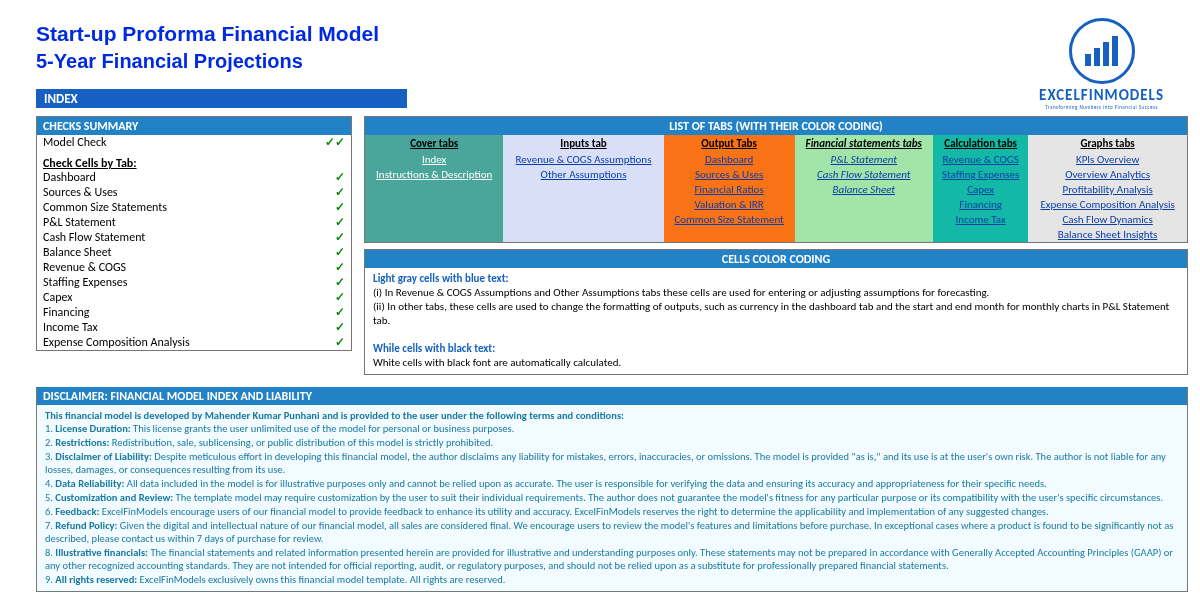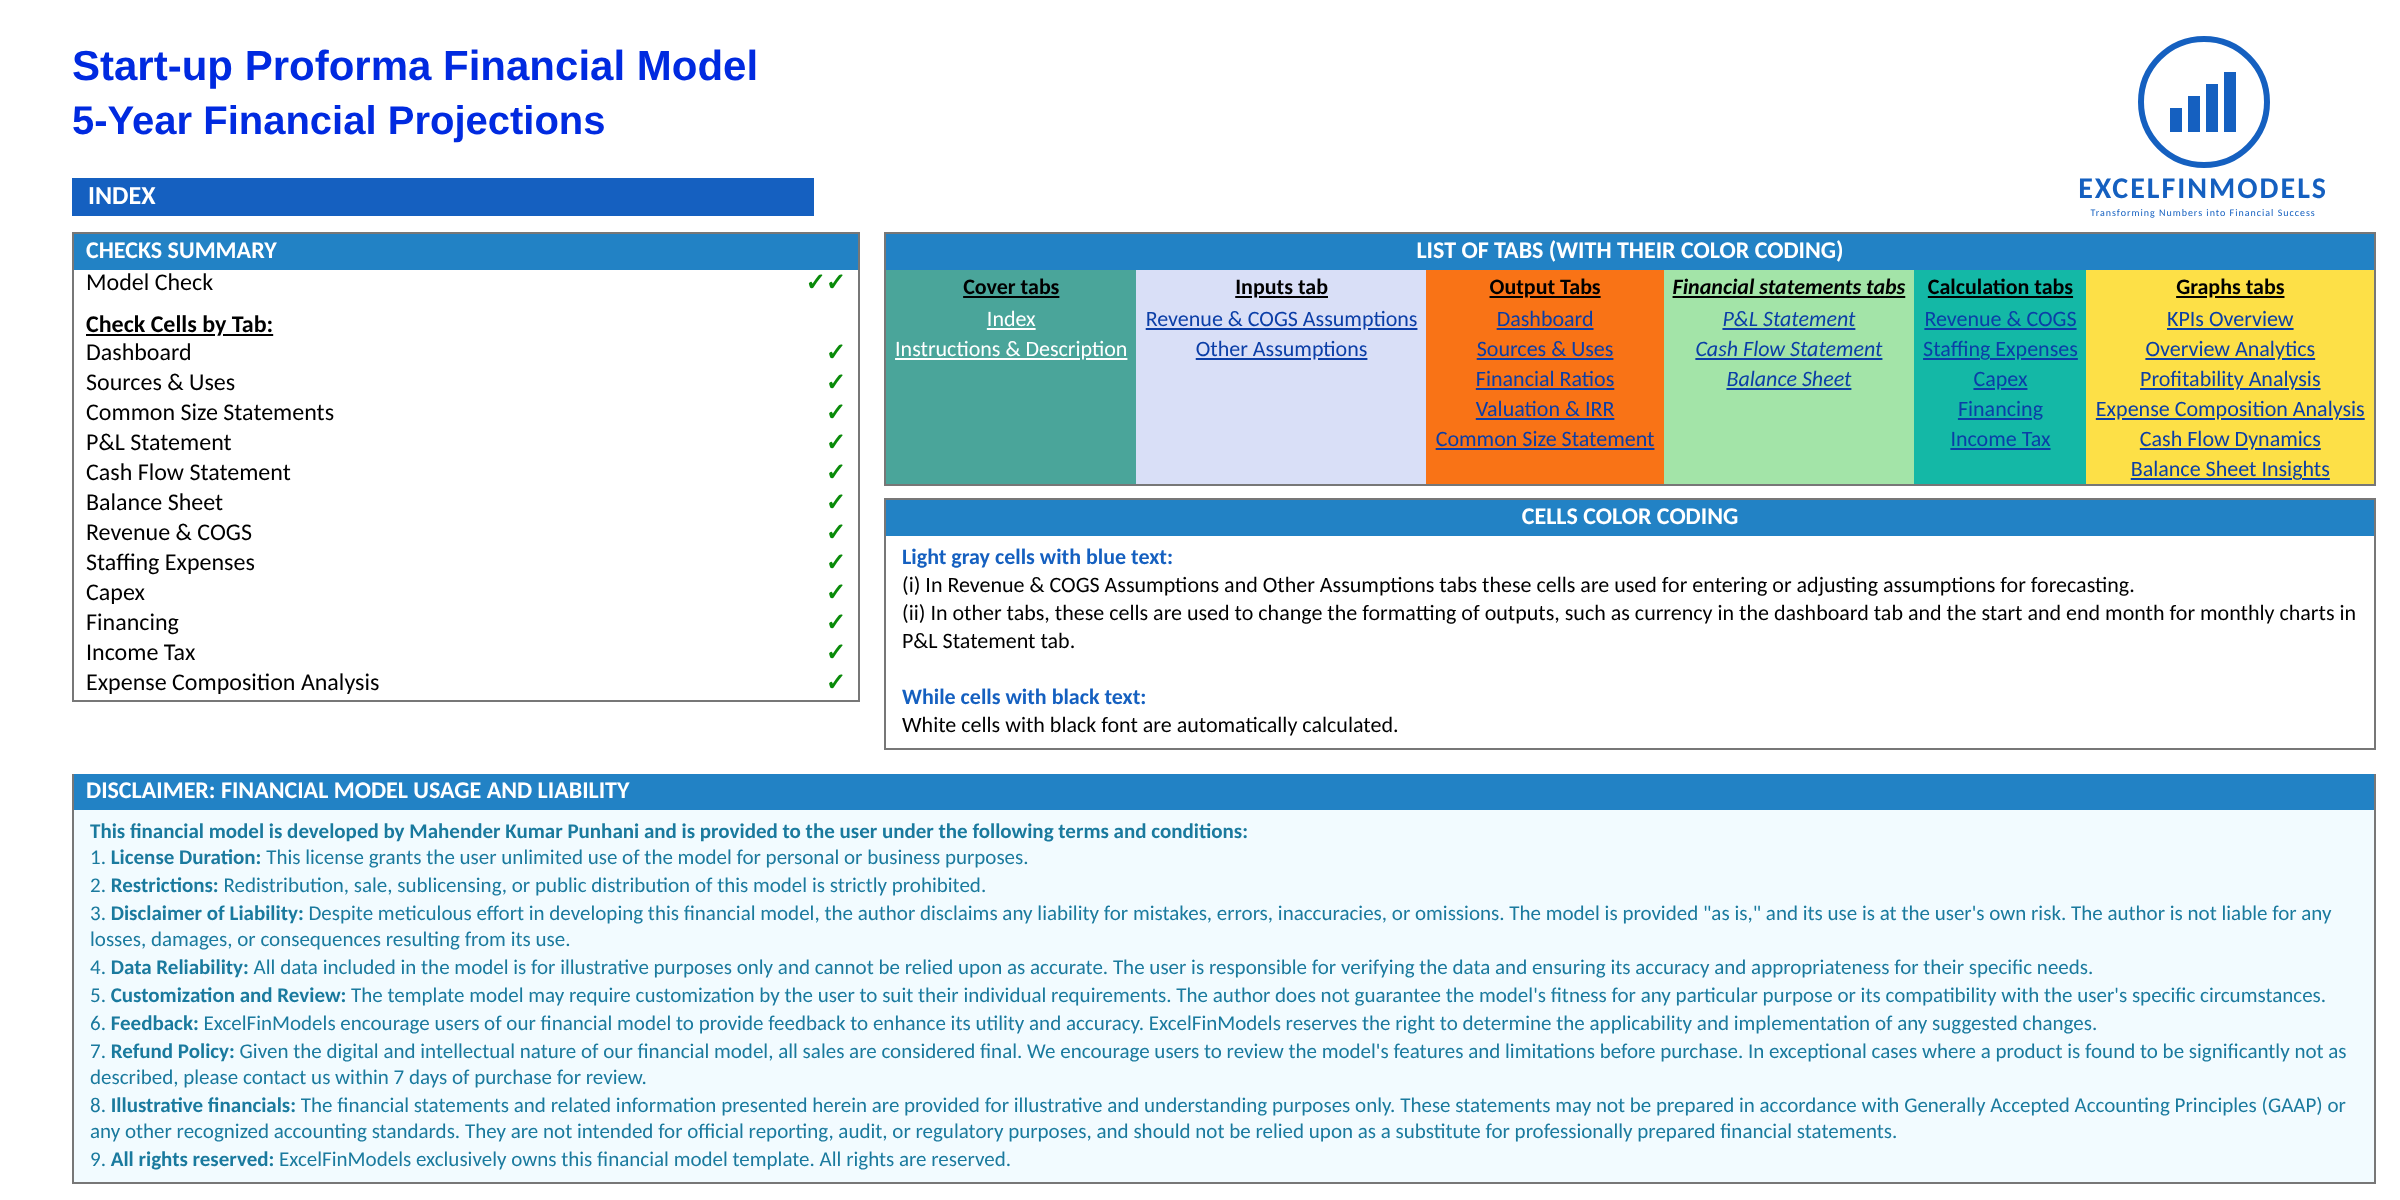--- a/index.html
+++ b/index.html
@@ -9,37 +9,37 @@
   .header h2 { font-size:20px; font-weight:bold; }
   .header h3 { font-size:19px; font-weight:bold; }
   .logo { position:absolute; top:18px; right:36px; text-align:center; }
   .logo-icon { width:60px; height:60px; border:3px solid #1560c0; border-radius:50%; display:flex; align-items:center; justify-content:center; margin:0 auto 2px; }
   .logo-bars { display:flex; align-items:flex-end; gap:3px; height:30px; }
   .logo-bars span { width:6px; background:#1560c0; display:block; }
   .logo-name { color:#1560c0; font-weight:bold; font-size:15px; letter-spacing:1px; margin-top:2px; }
   .logo-tag { color:#1560c0; font-size:5px; letter-spacing:0.5px; }
   .index-bar { background:#1560c0; color:#fff; font-weight:bold; padding:2px 8px; margin:4px 0 8px 36px; width:355px; font-size:13px; }
   .grid { display:flex; gap:12px; padding:0 12px 0 36px; }
-  .left { width:394px; }
+  .left { width:316px; }
   .right { flex:1; }
   .box { border:1px solid #777; margin-bottom:6px; }
   .box-header { background:#2282c5; color:#fff; font-weight:bold; padding:2px 6px; font-size:12px; }
   .box-header.list { text-align:center; }
   .check-row { display:flex; justify-content:space-between; padding:0 6px; line-height:15px; }
   .chk { color:#0a8a0a; font-weight:bold; }
   .tab-title { text-decoration:underline; font-weight:bold; margin-top:6px; display:block; padding-left:6px; }
   table.tabs { width:100%; border-collapse:collapse; }
   table.tabs th { font-weight:bold; text-decoration:underline; padding:2px 4px; text-align:center; font-size:11px; }
   table.tabs td { text-align:center; padding:1px 4px; font-size:11px; }
   .cov { background:#4aa59a; }
   .inp { background:#d9dff7; }
   .out { background:#f97316; }
   .fin { background:#a3e4a8;font-style:italic; }
   .cal { background:#14b8a6; }
-  .gra { background:#fde047; }
+  .gra { background:#e5e5e5; }
   a.link { color:#0b3ea7; text-decoration:underline; cursor:pointer; }
   .cov a.link { color:#fff; }
   .coding-body { padding:4px 8px; font-size:11px; line-height:14px; }
   .coding-body .lbl { color:#1560c0; font-weight:bold; }
   .disc { margin:6px 12px 0 36px; border:1px solid #777; border-top:none; }
   .disc-header { background:#2282c5; color:#fff; font-weight:bold; padding:2px 6px; font-size:12px; }
   .disc-body { background:#f2fbff; padding:4px 8px; font-size:10.5px; line-height:13px; color:#1a7a9e; }
   .disc-body strong { color:#1a7a9e; }
   .disc-body .intro { font-weight:bold; }
   .disc-body li { margin-bottom:1px; list-style:none; }
@@ -201,21 +201,21 @@
         <span>(i) In Revenue &amp; COGS Assumptions and Other Assumptions tabs these cells are used for entering or adjusting assumptions for forecasting.</span><br>
         <span>(ii) In other tabs, these cells are used to change the formatting of outputs, such as currency in the dashboard tab and the start and end month for monthly charts in P&amp;L Statement tab.</span><br><br>
         <span class="lbl">While cells with black text:</span><br>
         <span>White cells with black font are automatically calculated.</span>
       </div>
     </div>
   </div>
 </div>
 
 <div class="disc">
-  <div class="disc-header">DISCLAIMER: FINANCIAL MODEL USAGE AND LIABILITY</div>
+  <div class="disc-header">DISCLAIMER: FINANCIAL MODEL INDEX AND LIABILITY</div>
   <div class="disc-body">
     <div class="intro">This financial model  is developed by Mahender Kumar Punhani and is provided to the user under the following terms and conditions:</div>
     <div id="disc-items">
         <li>1. <strong>License Duration:</strong> This license grants the user unlimited use of the model for personal or business purposes.</li>
         <li>2. <strong>Restrictions:</strong> Redistribution, sale, sublicensing, or public distribution of this model is strictly prohibited.</li>
         <li>3. <strong>Disclaimer of Liability:</strong> Despite meticulous effort in developing this financial model, the author disclaims any liability for mistakes, errors, inaccuracies, or omissions. The model is provided "as is," and its use is at the user's own risk. The author is  not liable for any  losses, damages, or consequences resulting from its use.</li>
         <li>4. <strong>Data Reliability:</strong> All data included in the model is for illustrative purposes only and cannot be relied upon as accurate. The user is  responsible for verifying the data and ensuring its accuracy and appropriateness for their specific needs.</li>
         <li>5. <strong>Customization and Review:</strong> The template model may require customization by the user to suit their individual requirements. The author does not guarantee the model's fitness for any  particular purpose or its compatibility with the user's specific circumstances.</li>
         <li>6. <strong>Feedback:</strong> ExcelFinModels encourage users of our financial model to provide feedback to enhance its utility and accuracy. ExcelFinModels reserves the right to determine the applicability and implementation of any suggested changes.</li>
         <li>7. <strong>Refund Policy:</strong> Given the digital and intellectual nature of our financial model, all sales are considered final. We encourage users to review the model's features and limitations before purchase. In exceptional cases where a product is found to be  significantly not as described, please contact us within 7 days of purchase for review.</li>

